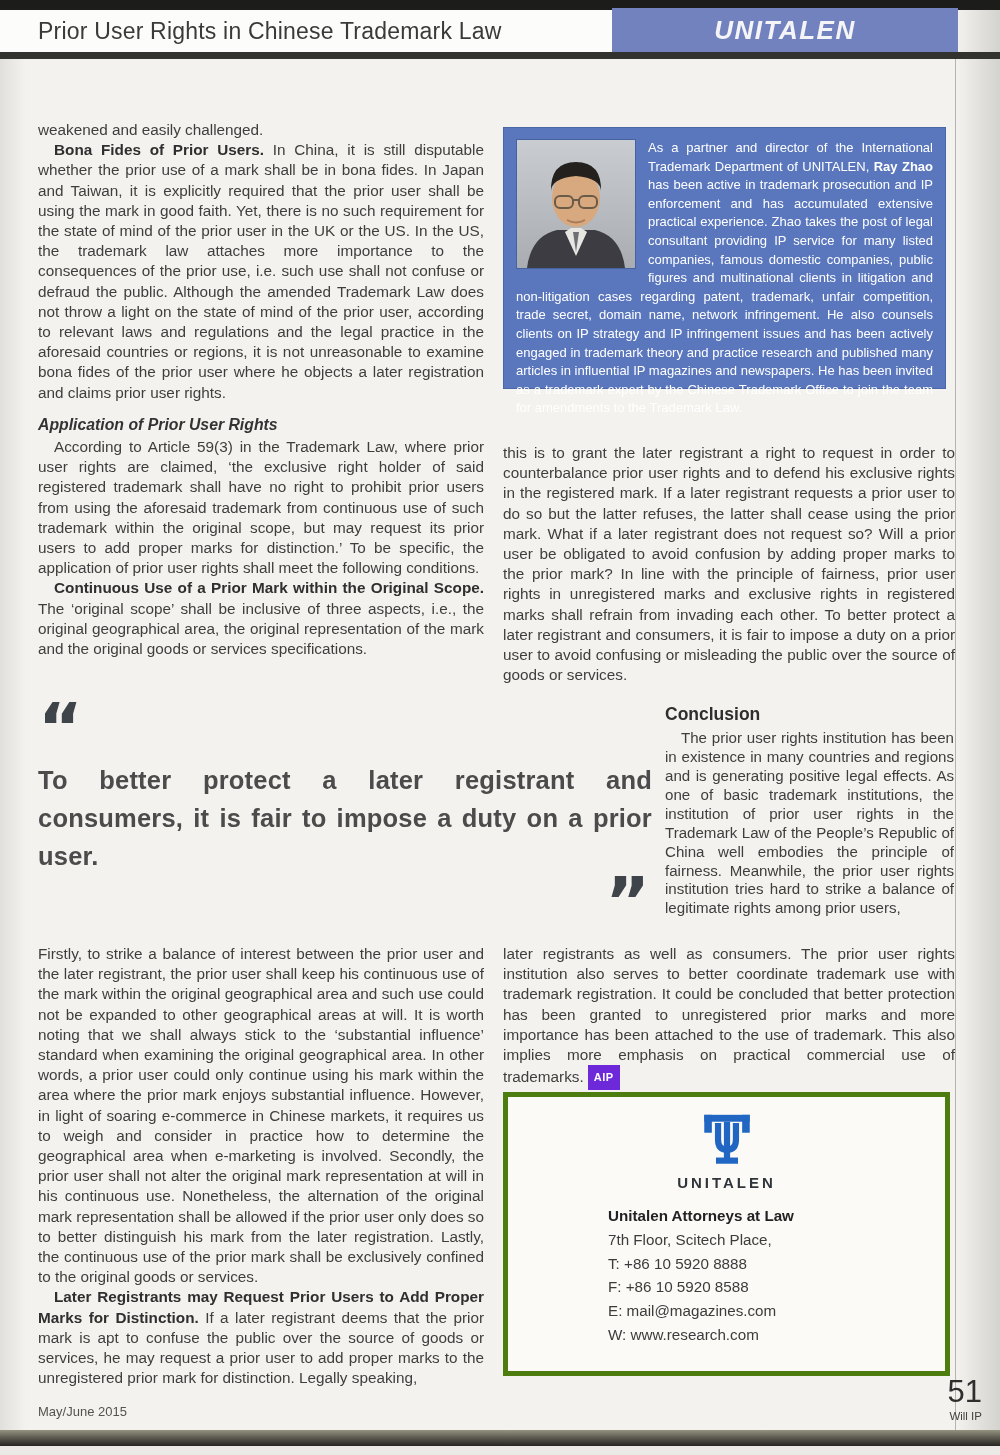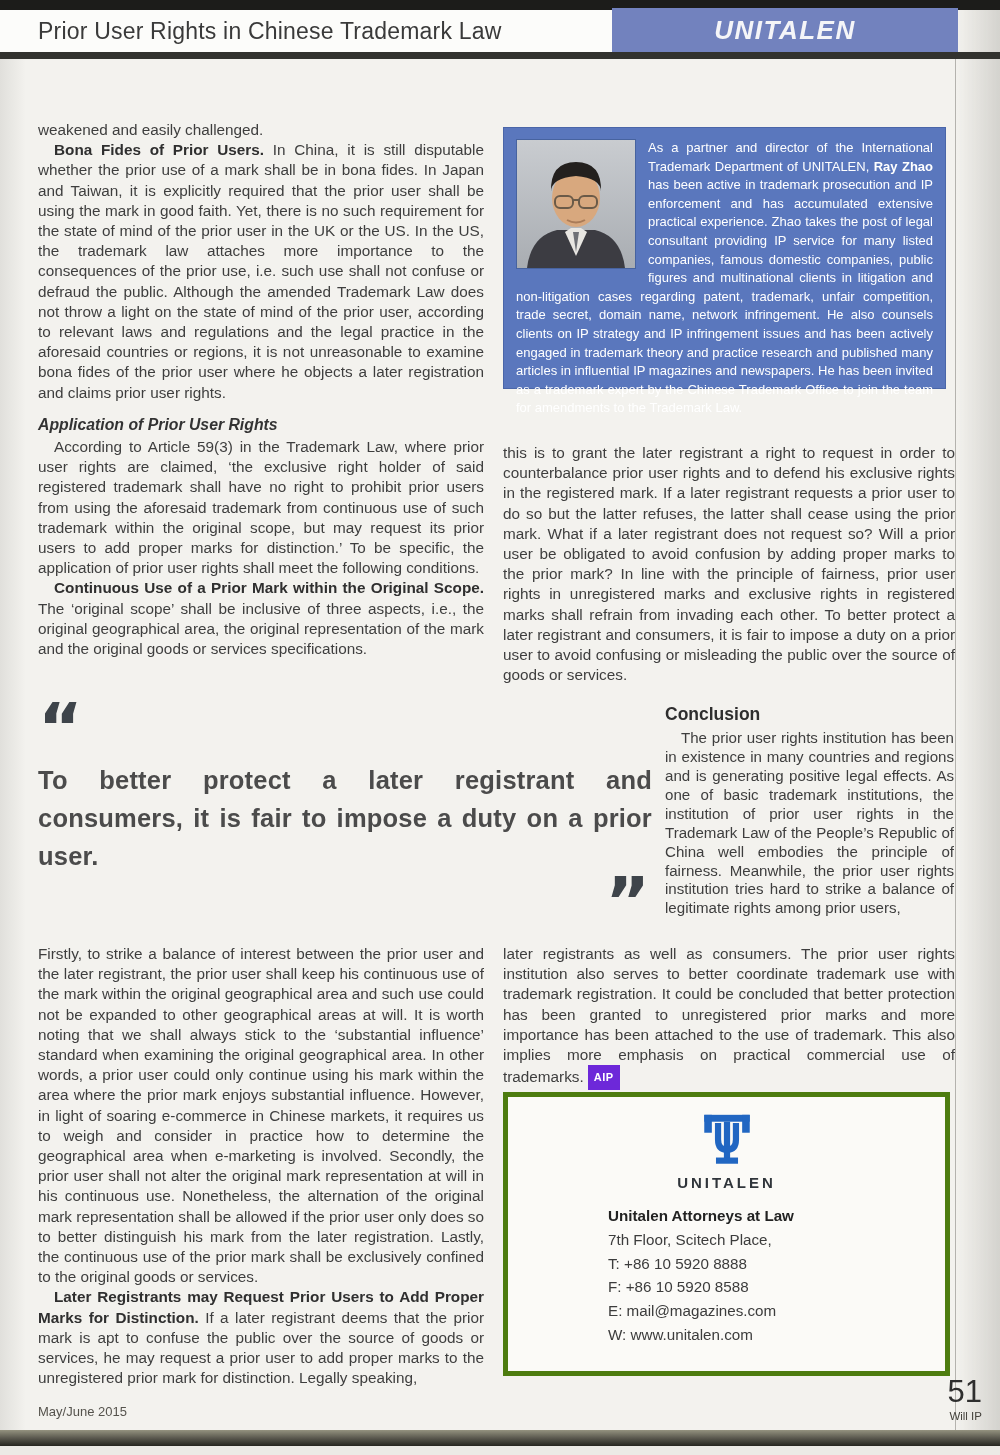--- a/index.html
+++ b/index.html
@@ -162,21 +162,21 @@
         <path d="M32 16 V40 Q32 55 45 55 Q58 55 58 40 V16" fill="none" stroke="#2166c2" stroke-width="9"></path>
       </svg>
     </div>
     <div class="ad-logo-label">UNITALEN</div>
     <div class="ad-contact">
       <div class="ad-firm">Unitalen Attorneys at Law</div>
       <div>7th Floor, Scitech Place,</div>
       <div>T: +86 10 5920 8888</div>
       <div>F: +86 10 5920 8588</div>
       <div>E: mail@magazines.com</div>
-      <div>W: www.unitalen.com</div>
+      <div>W: www.research.com</div>
     </div>
   </div>
 
   <div class="abs footer-issue">May/June 2015</div>
   <div class="abs footer-page">51</div>
   <div class="abs footer-mag">Will IP</div>
   <div class="bottom-bar"></div>
   <div class="bottom-white"></div>
 
 </div>

